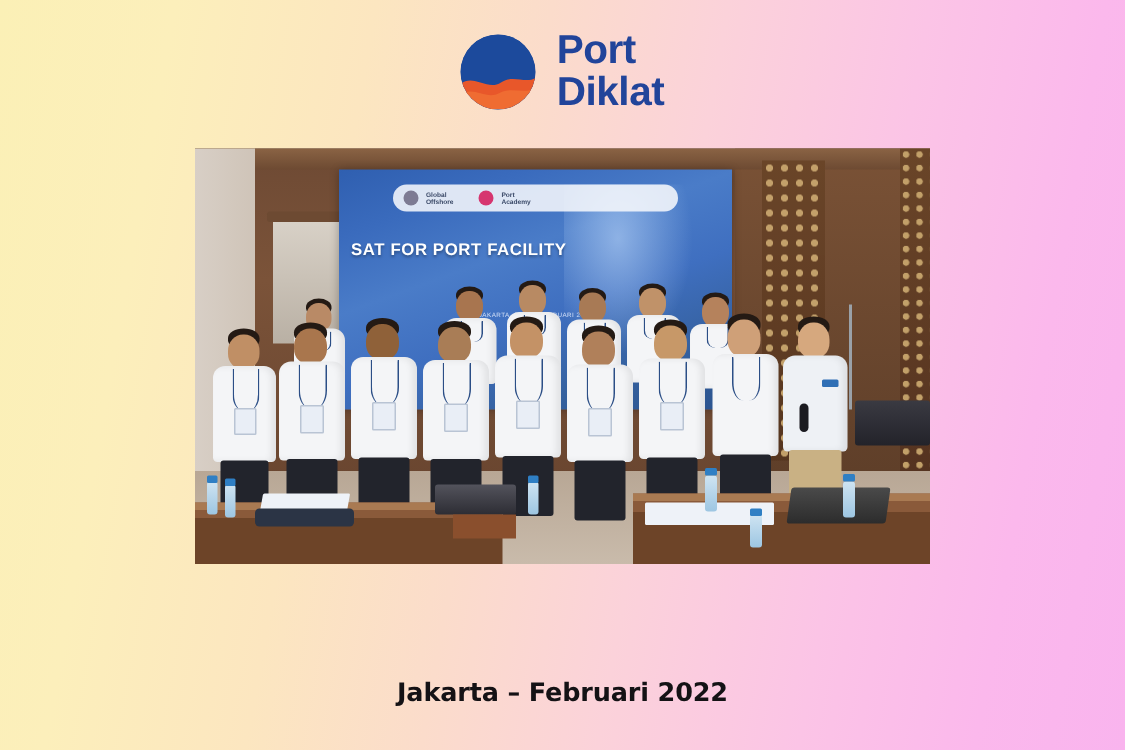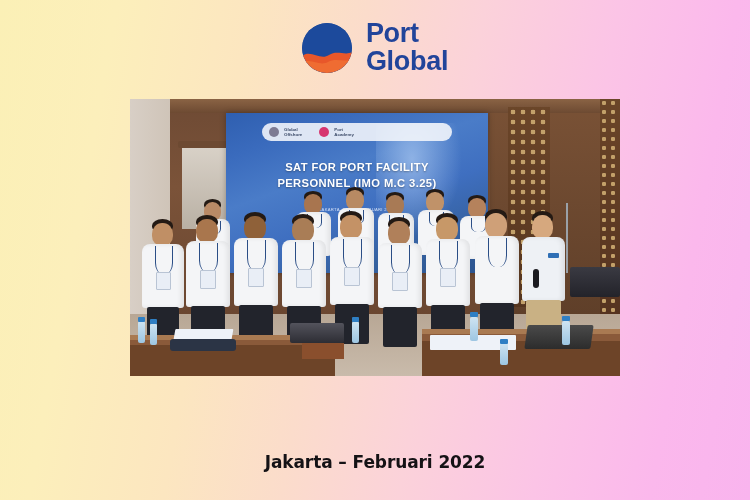--- a/index.html
+++ b/index.html
@@ -64,21 +64,21 @@
     background:radial-gradient(ellipse at 40% 30%,rgba(200,225,255,.55),rgba(120,170,230,0) 65%);
   }
   #banner-logos{
     position:absolute;left:36px;top:10px;width:190px;height:18px;
     background:rgba(245,247,252,.88);border-radius:9px;
     display:flex;align-items:center;gap:5px;padding:0 7px;box-sizing:border-box;
   }
   .blogo-dot{width:10px;height:10px;border-radius:50%;flex:0 0 auto;}
   .blogo-txt{font-size:4.4px;line-height:1.15;color:#3b4a68;font-weight:bold;white-space:pre-line;}
   #banner-title{
-    position:absolute;left:8px;top:46px;width:246px;text-align:center;
+    position:absolute;left:8px;top:46px;width:246px;
     color:#ffffff;font-weight:bold;font-size:11.2px;line-height:1.45;
     letter-spacing:.4px;text-shadow:0 1px 2px rgba(0,0,0,.35);
   }
   #banner-sub{
     position:absolute;left:10px;top:94px;width:242px;text-align:center;
     color:#dfe9fb;font-size:4.2px;letter-spacing:.3px;opacity:.9;
   }
   
   #podium{left:52px;top:46px;width:48px;height:84px;background:linear-gradient(180deg,#d9d2c8,#b9b0a4);}
   #podium-top{left:48px;top:42px;width:56px;height:7px;background:#6d4a32;border-radius:2px;}
@@ -122,21 +122,21 @@
   <div id="brand">
     <div id="brand-mark">
       <svg viewBox="0 0 50 50" xmlns="http://www.w3.org/2000/svg">
         <circle cx="25" cy="25" r="25" fill="#1C4A9C"></circle>
         <path d="M0 33 C9 26, 18 38, 27 32 C35 26.5, 43 33, 50 29 L50 38 C43 42, 35 36, 27 41 C18 46.5, 9 36, 0 42 Z" fill="#E8572A"></path>
         <path d="M0 40 C9 34, 17 44, 26 39 C34 34.5, 42 40, 50 36 L50 50 L0 50 Z" fill="#EF6C32"></path>
       </svg>
     </div>
     <div id="brand-words">
       <span class="brand-line">Port</span>
-      <span class="brand-line">Global</span>
+      <span class="brand-line">Diklat</span>
     </div>
   </div>
 
   <div id="photo">
 
     <div class="ph" id="wall-wood"></div>
     <div class="ph" id="wall-panel-r"></div>
     <div class="ph" id="ceiling"></div>
     <div class="ph" id="wall-left"></div>
     <div class="ph" id="lattice"></div>
@@ -149,21 +149,20 @@
       <div id="banner-logos">
         <div class="blogo-dot" style="background:#7d7b93"></div>
         <div class="blogo-txt">Global
 Offshore</div>
         <div class="blogo-dot" style="background:#d6356f;margin-left:12px"></div>
         <div class="blogo-txt">Port
 Academy</div>
       </div>
       <div id="banner-title">
         <div>SAT FOR PORT FACILITY</div>
-        <div>PERSONNEL (IMO M.C 3.25)</div>
       </div>
       <div id="banner-sub">JAKARTA,  24 - 27 FEBRUARI 2025</div>
     </div>
 
     <div class="ph" id="floor"></div>
 
     <div class="person" style="left:66px;top:100px;">
       <div class="hair" style="left:8px;top:0;width:17px;height:11px;"></div>
       <div class="head" style="left:8px;top:3px;width:17px;height:19px;background:#b98a66;"></div>
       <div class="torso" style="left:0;top:20px;width:34px;height:42px;"></div>

